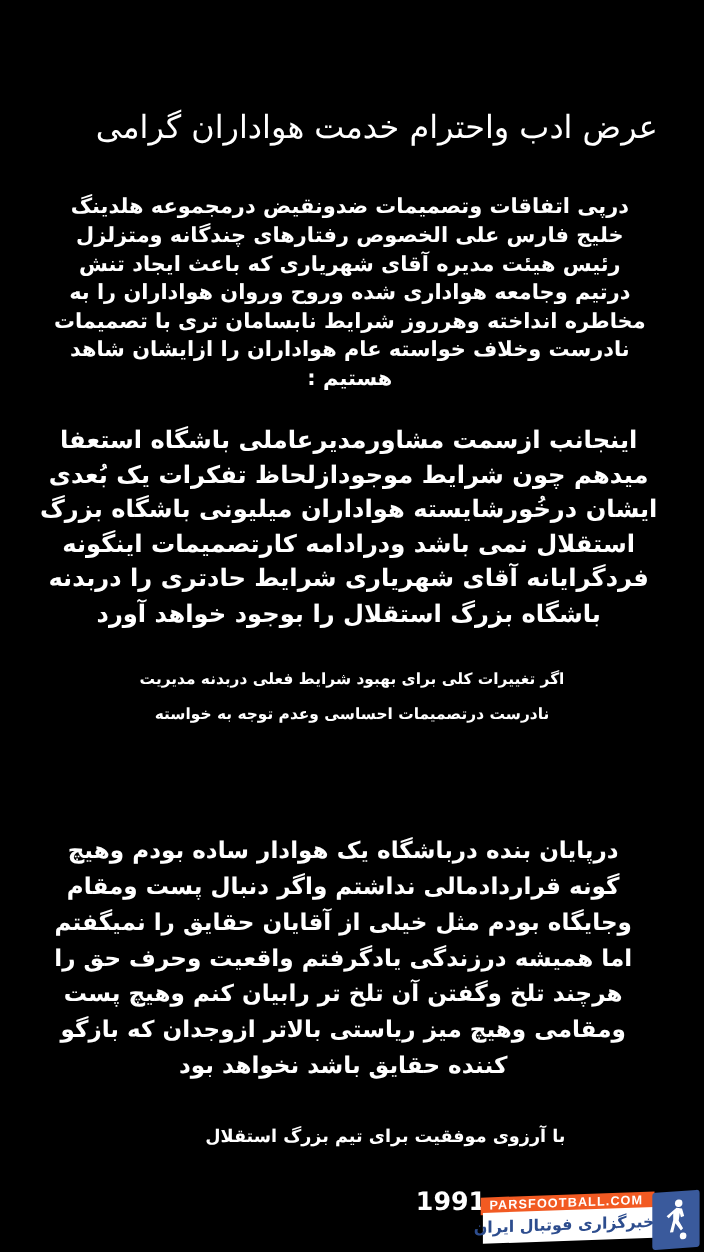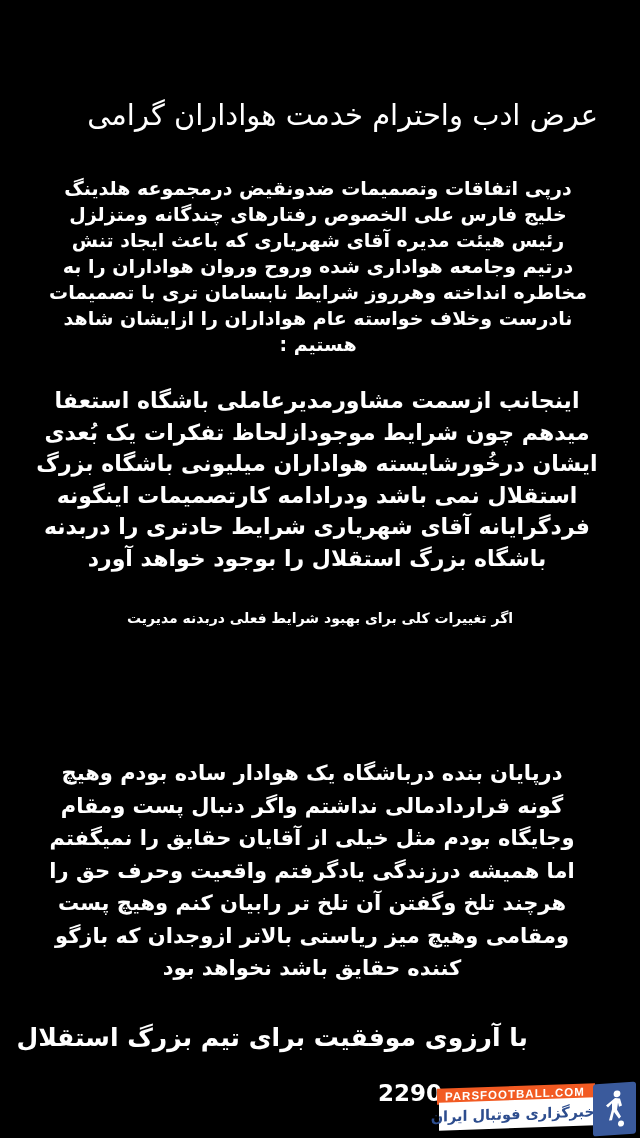--- a/index.html
+++ b/index.html
@@ -37,22 +37,22 @@
       white-space: nowrap;
     }
     .p1 { top: 175px; font-size: 19px; line-height: 26px; }
     .p1 { left: -2px; }
     .p2 { top: 385px; font-size: 22px; line-height: 31.5px; left: -3px; }
     .p3 { top: 603px; font-size: 14px; line-height: 31.5px; }
     .p4 { top: 757px; font-size: 21px; line-height: 32.5px; left: -8px; }
     .closing {
       position: absolute;
       top: 1023px;
-      right: 112px;
-      font-size: 25px;
+      right: 126px;
+      font-size: 16px;
       font-weight: bold;
       white-space: nowrap;
     }
     .date {
       position: absolute;
       top: 1080px;
       left: 378px;
       font-size: 23px;
       font-weight: bold;
       white-space: nowrap;
@@ -144,35 +144,36 @@
     <span class="line">اینجانب ازسمت مشاورمدیرعاملی باشگاه استعفا</span>
     <span class="line">میدهم چون شرایط موجودازلحاظ تفکرات یک بُعدی</span>
     <span class="line">ایشان درخُورشایسته هواداران میلیونی باشگاه بزرگ</span>
     <span class="line">استقلال نمی باشد ودرادامه کارتصمیمات اینگونه</span>
     <span class="line">فردگرایانه آقای شهریاری شرایط حادتری را دربدنه</span>
     <span class="line">باشگاه بزرگ استقلال را بوجود خواهد آورد</span>
   </div>
 
   <div class="para p3 rtl">
     <span class="line">اگر تغییرات کلی برای بهبود شرایط فعلی دربدنه مدیریت</span>
+    <span class="line">نادرست درتصمیمات احساسی وعدم توجه به خواسته</span>
   </div>
 
   <div class="para p4 rtl">
     <span class="line">درپایان بنده درباشگاه یک هوادار ساده بودم وهیچ</span>
     <span class="line">گونه قراردادمالی نداشتم واگر دنبال پست ومقام</span>
     <span class="line">وجایگاه بودم مثل خیلی از آقایان حقایق را نمیگفتم</span>
     <span class="line">اما همیشه درزندگی یادگرفتم واقعیت وحرف حق را</span>
     <span class="line">هرچند تلخ وگفتن آن تلخ تر رابیان کنم وهیچ پست</span>
     <span class="line">ومقامی وهیچ میز ریاستی بالاتر ازوجدان که بازگو</span>
     <span class="line">کننده حقایق باشد نخواهد بود</span>
   </div>
 
   <div class="closing rtl">با آرزوی موفقیت برای تیم بزرگ استقلال</div>
 
-  <div class="date rtl">2290</div>
+  <div class="date rtl">1991</div>
 
   <div class="wm">
     <div class="wm-orange">
       <span class="wm-orange-text">PARSFOOTBALL.COM</span>
     </div>
     <div class="wm-white">
       <span class="wm-white-text rtl">خبرگزاری فوتبال ایران</span>
     </div>
     <div class="wm-logo">
       <svg width="31" height="40" viewBox="0 0 31 40">

